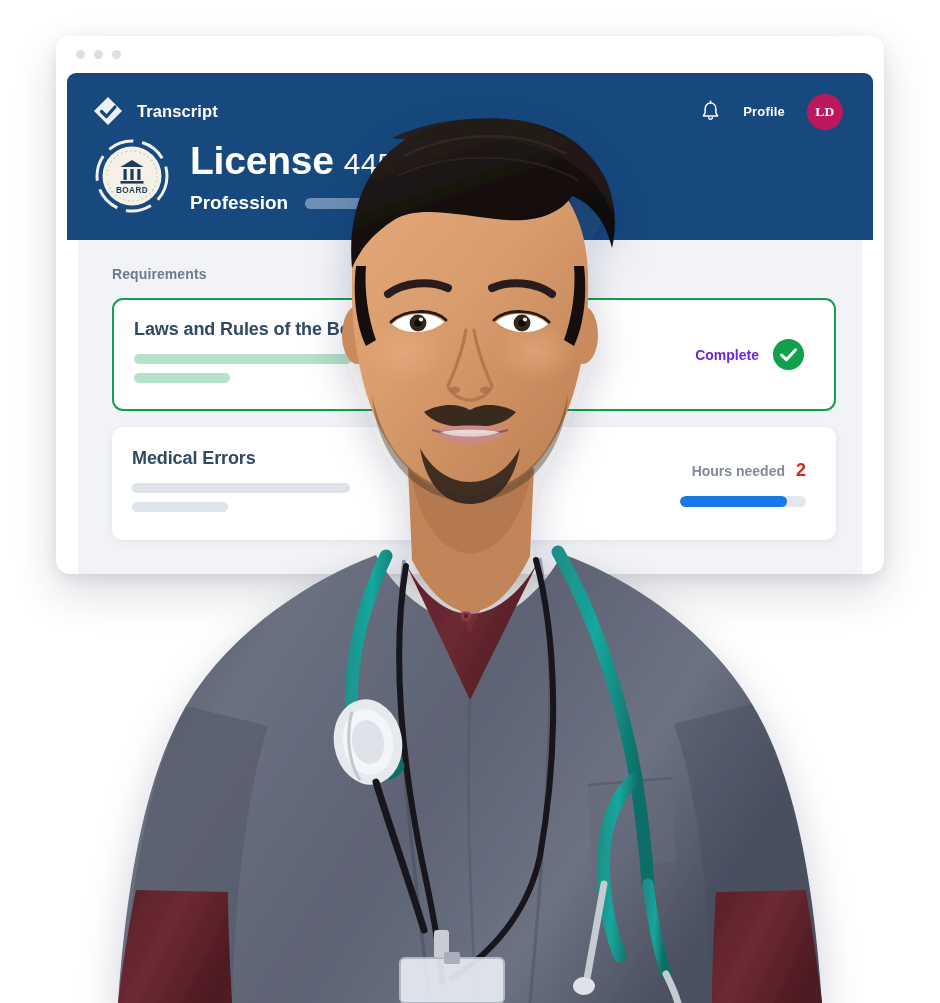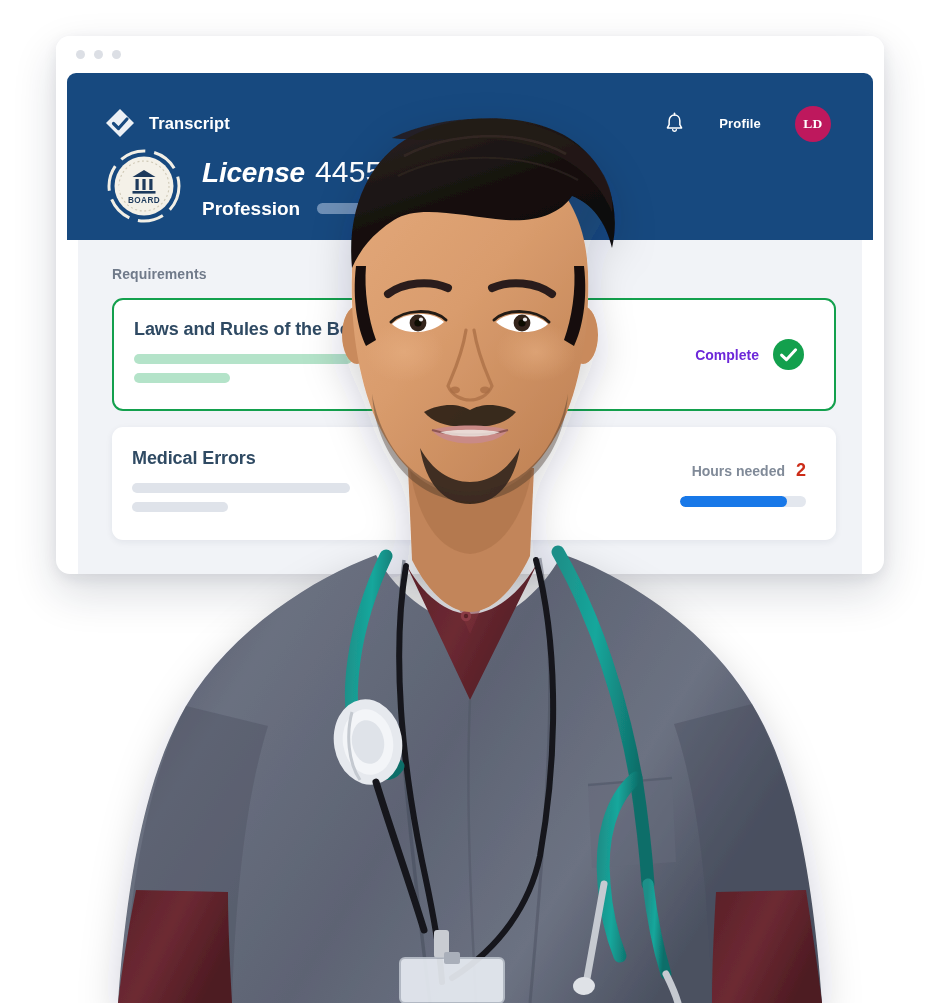--- a/index.html
+++ b/index.html
@@ -46,21 +46,21 @@
     background: #dcdfe5;
   }
 
   
   .app-header {
     position: relative;
     height: 167px;
     background: #17497f;
     border-radius: 9px 9px 0 0;
     margin: 0 11px;
-    padding: 12px;
+    padding: 0;
   }
 
   .header-top {
     display: flex;
     align-items: center;
     justify-content: space-between;
     padding: 21px 30px 0 25px;
     height: 56px;
   }
 
@@ -77,21 +77,21 @@
   .brand-name {
     color: #ffffff;
     font-size: 16.5px;
     font-weight: bold;
     letter-spacing: 0.1px;
   }
 
   .header-actions {
     display: flex;
     align-items: center;
-    gap: 34px;
+    gap: 22px;
   }
   .bell-icon { width: 21px; height: 23px; }
   .profile-label {
     color: #ffffff;
     font-size: 13px;
     font-weight: bold;
     letter-spacing: 0.2px;
   }
   .avatar {
     width: 36px; height: 36px;
@@ -120,24 +120,23 @@
     position: relative;
   }
   .license-text { padding-top: 2px; }
   .license-line {
     display: flex;
     align-items: baseline;
     gap: 10px;
     color: #ffffff;
   }
   .license-word {
-    font-size: 28px;
+    font-size: 39px;
     font-weight: bold;
     letter-spacing: -0.2px;
-    font-style: italic;
   }
   .license-number {
     font-size: 30px;
     font-weight: normal;
     letter-spacing: 0.2px;
   }
   .profession-line {
     display: flex;
     align-items: center;
     gap: 17px;

